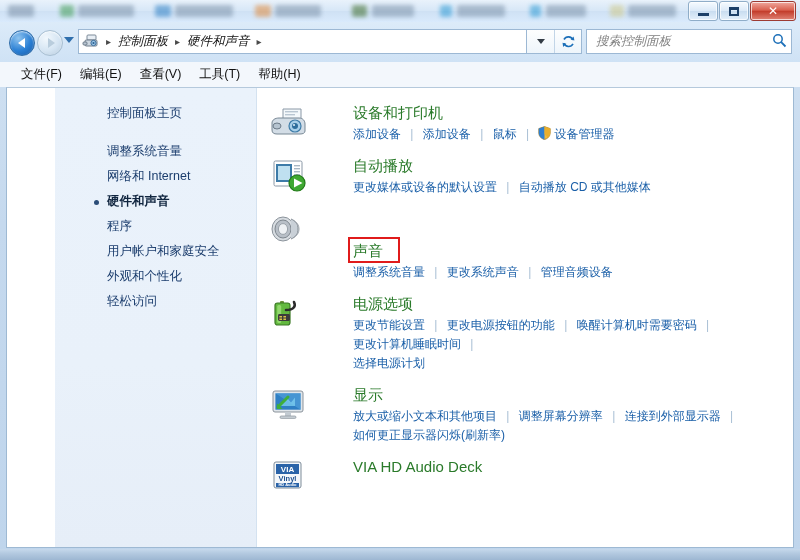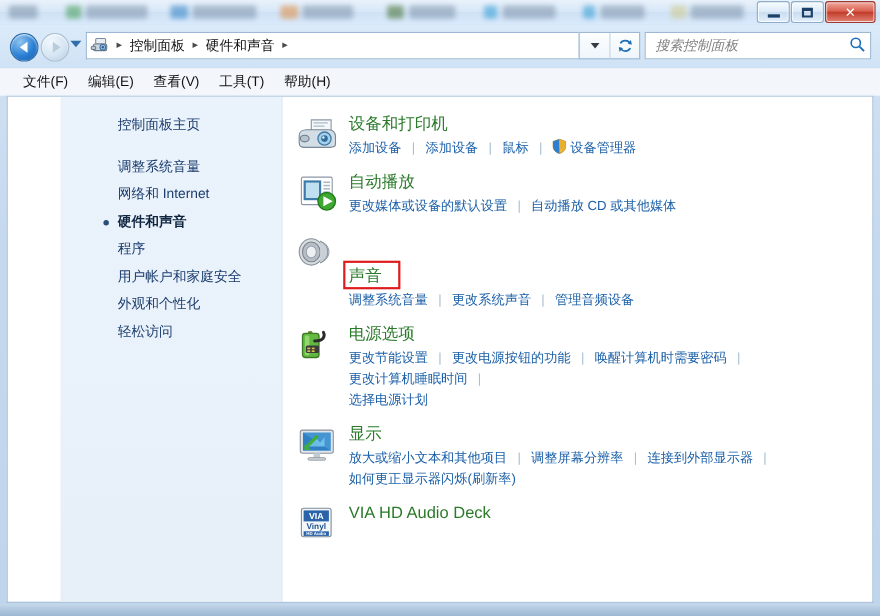--- a/index.html
+++ b/index.html
@@ -132,20 +132,21 @@
     width: 18px; height: 17px;
     margin-right: 2px;
     position: relative;
     flex: none;
   }
   .crumb-text {
     font-size: 12.5px;
     color: #111111;
     padding: 2px 3px;
     white-space: nowrap;
+    font-style: italic;
   }
   .crumb-sep {
     color: #4a4a4a;
     font-size: 10px;
     padding: 0 4px;
   }
 
   #nav-extra {
     position: absolute;
     left: 526px; top: 7px;
@@ -266,20 +267,21 @@
     background: #ffffff;
     padding: 14px 10px 0 12px;
     box-sizing: border-box;
     position: relative;
   }
 
   .category {
     display: flex;
     margin-bottom: 11px;
     position: relative;
+    gap: 36px;
   }
   .cat-icon {
     width: 40px; height: 40px;
     flex: none;
     margin-right: 8px;
     position: relative;
   }
   .cat-body { padding-top: 1px; }
   .cat-title {
     font-size: 15px;

